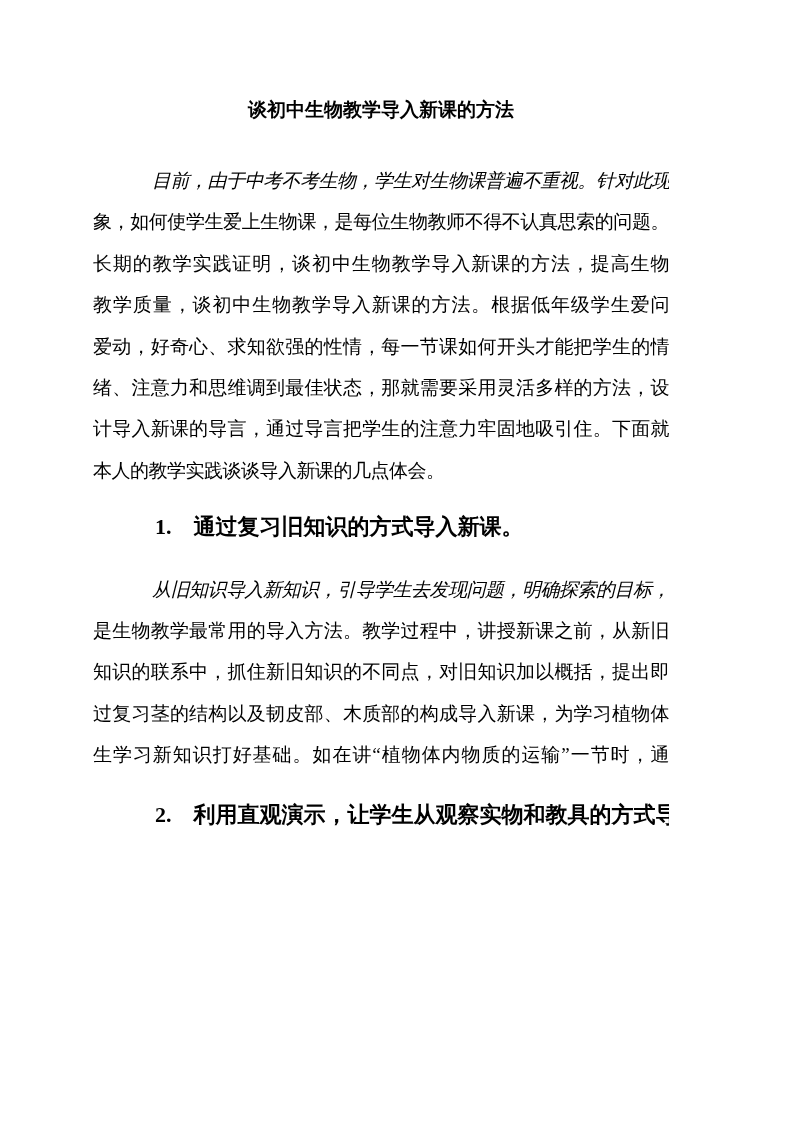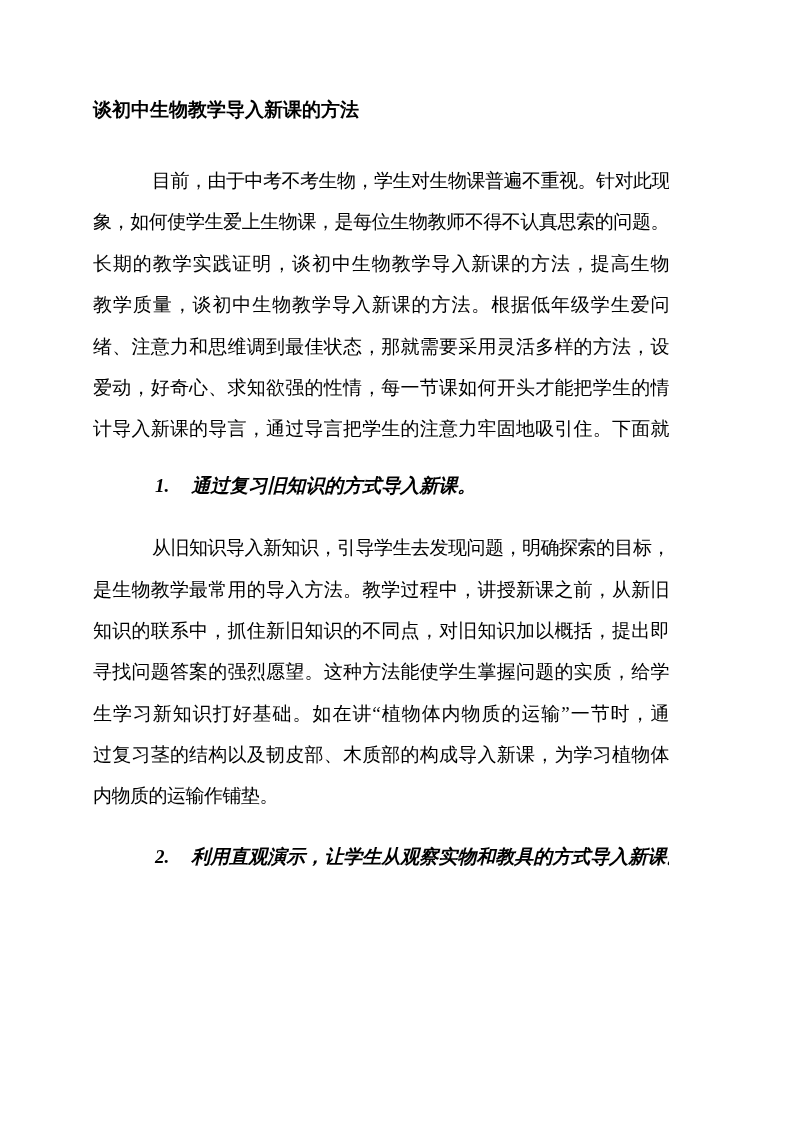--- a/index.html
+++ b/index.html
@@ -16,88 +16,86 @@
   .page {
     position: relative;
     width: 793px;
     height: 1122px;
     background: #ffffff;
     overflow: hidden;
   }
   .doc-title {
     margin: 96px 0 0 93px;
     width: 576px;
-    text-align: left;
+    text-align: center;
     font-size: 19px;
     font-weight: bold;
     line-height: 28px;
   }
   .para {
     margin-left: 93px;
     width: 576px;
     font-size: 19px;
   }
   .para-1 { margin-top: 36px; }
   .para-2 { margin-top: 21px; }
   .line {
     height: 41.4px;
     line-height: 41.4px;
     text-align: justify;
     text-align-last: justify;
     letter-spacing: -0.5px;
     overflow: hidden;
     white-space: nowrap;
   }
-  .line.first { text-indent: 59px; }
+  .line.first { text-indent: 59px; font-style: italic; }
   .line.last  { text-align-last: left; white-space: normal; }
   .heading {
     box-sizing: border-box;
     margin-left: 93px;
     width: 576px;
     padding-left: 62px;
-    font-size: 19px;
+    font-size: 22px;
     font-weight: bold;
     line-height: 41.4px;
     height: 41.4px;
     white-space: nowrap;
     overflow: hidden;
-    font-style: italic;
   }
   .heading-1 { margin-top: 15px; }
   .heading-2 { margin-top: 19px; }
   .hnum { display: inline-block; margin-right: 22px; }
 </style>
 </head>
 <body>
 
 <div class="page">
 
   <h1 class="doc-title">谈初中生物教学导入新课的方法</h1>
 
   <div class="para para-1">
     <div class="line first">目前，由于中考不考生物，学生对生物课普遍不重视。针对此现</div>
     <div class="line">象，如何使学生爱上生物课，是每位生物教师不得不认真思索的问题。</div>
     <div class="line">长期的教学实践证明，谈初中生物教学导入新课的方法，提高生物</div>
     <div class="line">教学质量，谈初中生物教学导入新课的方法。根据低年级学生爱问</div>
+    <div class="line">爱动，好奇心、求知欲强的性情，每一节课如何开头才能把学生的情</div>
     <div class="line">绪、注意力和思维调到最佳状态，那就需要采用灵活多样的方法，设</div>
-    <div class="line">爱动，好奇心、求知欲强的性情，每一节课如何开头才能把学生的情</div>
     <div class="line">计导入新课的导言，通过导言把学生的注意力牢固地吸引住。下面就</div>
+    <div class="line last">本人的教学实践谈谈导入新课的几点体会。</div>
   </div>
 
   <div class="heading heading-1">
     <span class="hnum">1.</span><span class="htext">通过复习旧知识的方式导入新课。</span>
   </div>
 
   <div class="para para-2">
     <div class="line first">从旧知识导入新知识，引导学生去发现问题，明确探索的目标，</div>
     <div class="line">是生物教学最常用的导入方法。教学过程中，讲授新课之前，从新旧</div>
     <div class="line">知识的联系中，抓住新旧知识的不同点，对旧知识加以概括，提出即</div>
-    <div class="line">寻找问题答案的强烈愿望。这种方法能使学生掌握问题的实质，给学</div>
+    <div class="line">过复习茎的结构以及韧皮部、木质部的构成导入新课，为学习植物体</div>
     <div class="line">生学习新知识打好基础。如在讲“植物体内物质的运输”一节时，通</div>
-    <div class="line">过复习茎的结构以及韧皮部、木质部的构成导入新课，为学习植物体</div>
-    <div class="line last">内物质的运输作铺垫。</div>
   </div>
 
   <div class="heading heading-2">
     <span class="hnum">2.</span><span class="htext">利用直观演示，让学生从观察实物和教具的方式导入新课。</span>
   </div>
 
 </div>
 
 </body></html>

